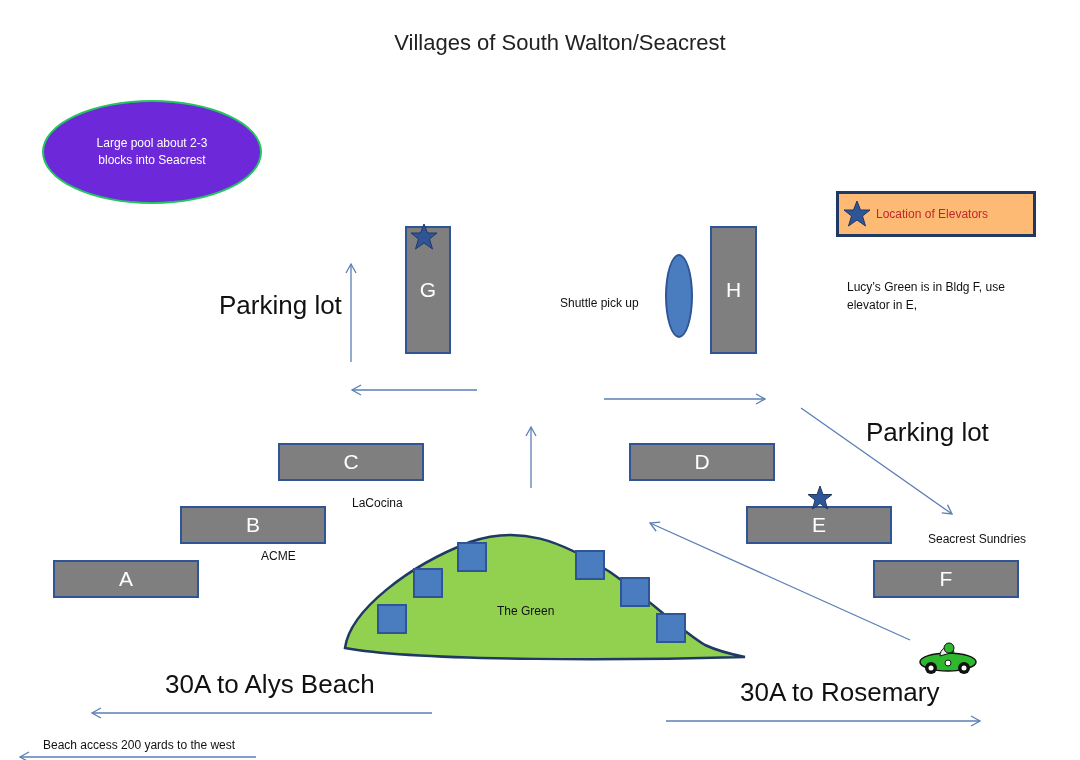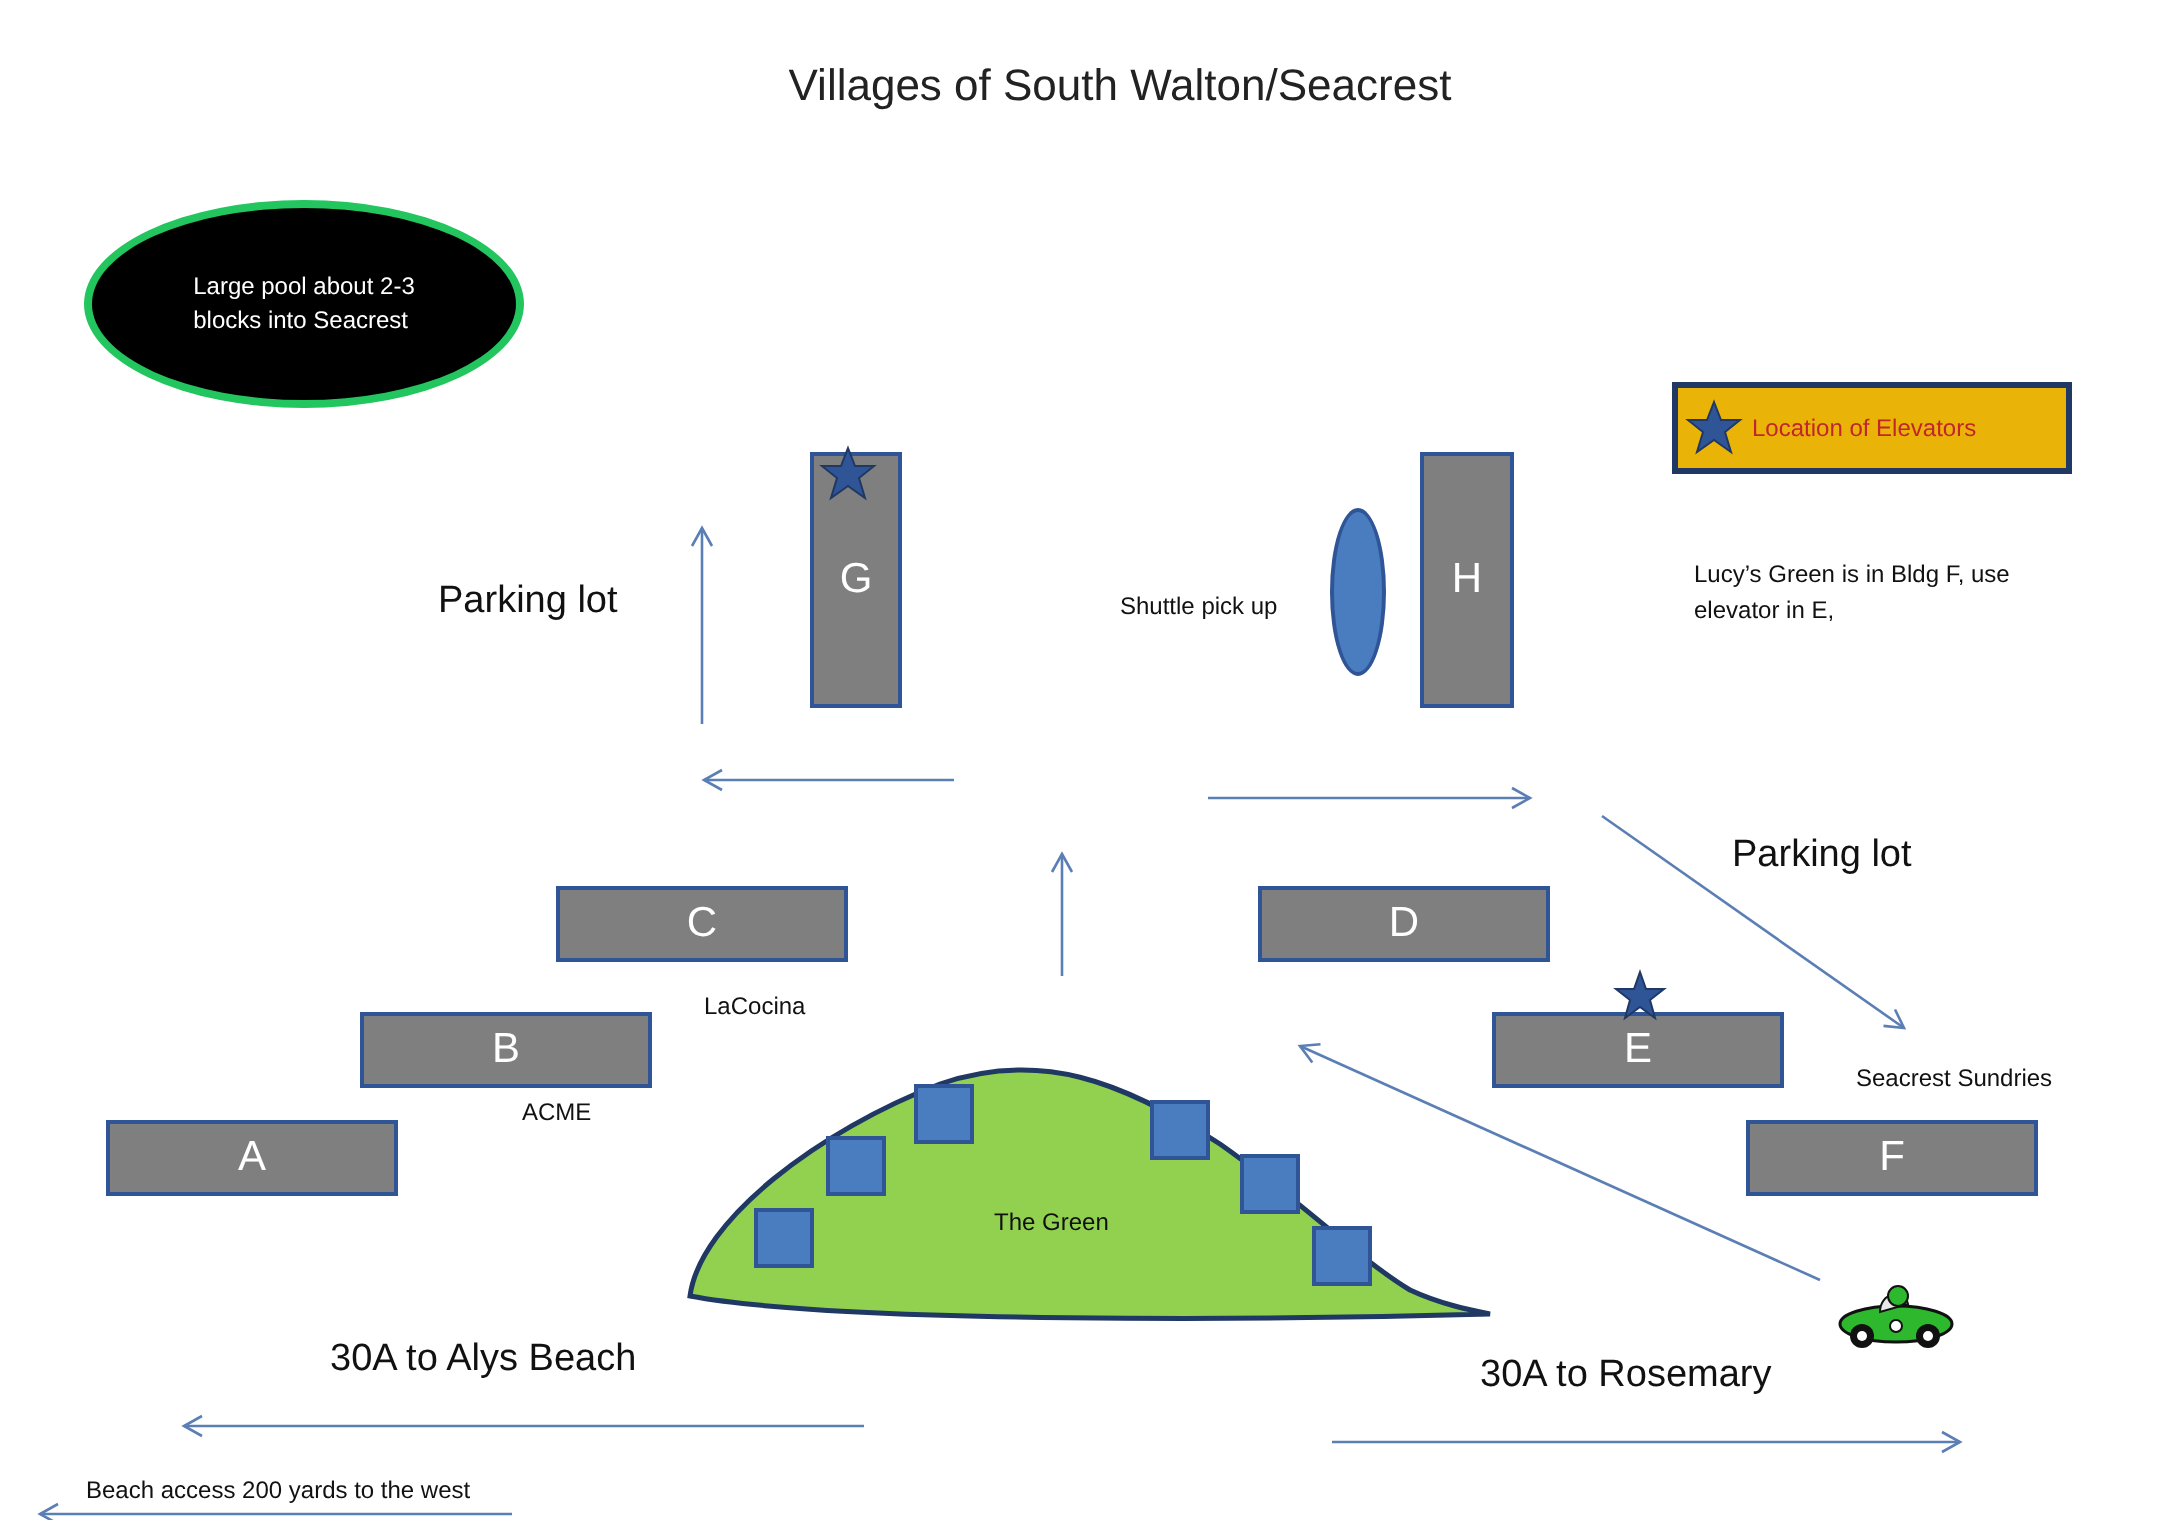--- a/index.html
+++ b/index.html
@@ -2,27 +2,27 @@
 <html><head>
 <meta charset="utf-8">
 <style>
   html, body { margin: 0; padding: 0; background: #ffffff; }
   body { width: 1080px; height: 760px; position: relative; overflow: hidden;
          font-family: "Liberation Sans", "DejaVu Sans", sans-serif; color: #111; }
   .abs { position: absolute; }
   .title { left: 0; width: 1120px; top: 30px; text-align: center; font-size: 22px; color: #222; }
   .bldg { background: #7f7f7f; border: 2px solid #2f5597; box-sizing: border-box;
           color: #fff; font-size: 21px; display: flex; align-items: center; justify-content: center; }
-  .big-label { font-size: 19px; color: #111; }
+  .big-label { font-size: 26px; color: #111; }
   .small-label { font-size: 12px; color: #111; }
   .pool { left: 42px; top: 100px; width: 220px; height: 104px; border-radius: 50%;
-          background: #000000; border: 4px solid #22c55e; box-sizing: border-box;
+          background: #6d28d9; border: 2px solid #22c55e; box-sizing: border-box;
           color: #fff; font-size: 12px; display: flex; align-items: center; justify-content: center;
-          line-height: 17px; }
-  .legend { left: 836px; top: 191px; width: 200px; height: 46px; background: #eab308;
+          text-align: center; line-height: 17px; }
+  .legend { left: 836px; top: 191px; width: 200px; height: 46px; background: #fdba74;
             border: 3px solid #1f3864; box-sizing: border-box; display: flex; align-items: center; }
   .legend-text { color: #c0272d; font-size: 12px; margin-left: 4px; }
   .shuttle { left: 665px; top: 254px; width: 28px; height: 84px; border-radius: 50%;
              background: #4a7cc0; border: 2px solid #2f5597; box-sizing: border-box; }
   svg.overlay { position: absolute; left: 0; top: 0; }
 </style>
 </head>
 <body>
 
 <svg class="overlay" width="1080" height="760">

